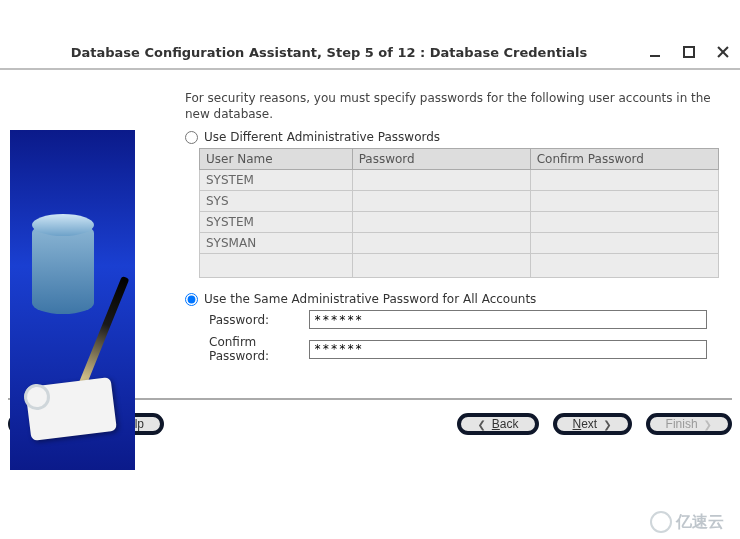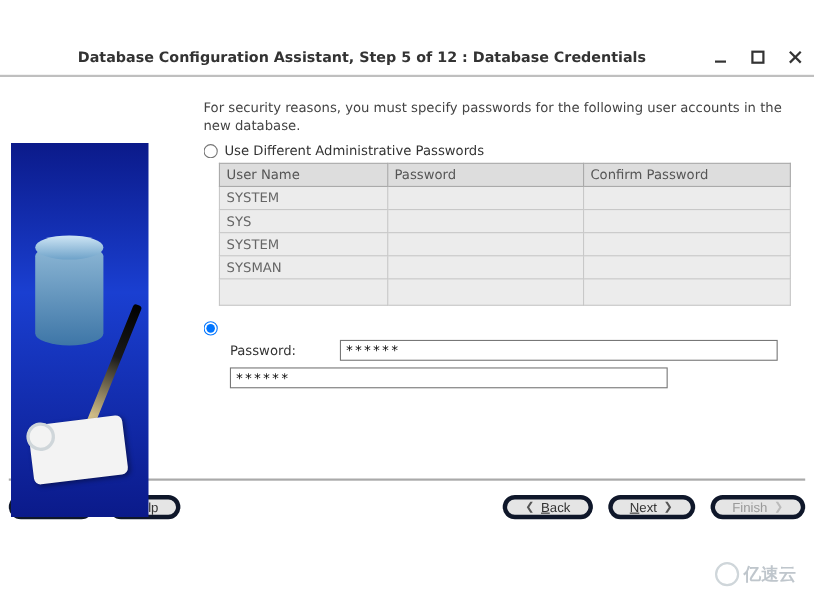--- a/index.html
+++ b/index.html
@@ -33,21 +33,21 @@
   .titlebar-controls { display: flex; gap: 20px; }
   .tc-btn { width: 14px; height: 14px; cursor: pointer; position: relative; }
   .tc-min::after { content:""; position:absolute; left:2px; right:2px; bottom:2px; height:2px; background:#333; }
   .tc-max::after { content:""; position:absolute; left:1px; right:1px; top:1px; bottom:1px; border:2px solid #333; }
   .tc-close::before,.tc-close::after { content:""; position:absolute; left:6px; top:0; width:2px; height:14px; background:#333; }
   .tc-close::before { transform: rotate(45deg);} .tc-close::after{ transform: rotate(-45deg);}
 
   .content {
     display: flex;
     padding: 20px 10px 0 10px;
-    height: 365px;
+    height: 328px;
     background: #fff;
   }
   .left-image {
     width: 125px; height: 340px;
     margin-top: 40px;
     margin-right: 50px;
     background: linear-gradient(180deg,#0b1a8a 0%,#1a3fd1 40%,#0b1a8a 100%);
     position: relative; overflow:hidden;
     flex-shrink:0;
   }
@@ -200,27 +200,29 @@
         <tr class="filler">
             <td></td>
             <td></td>
             <td></td>
           </tr>
       </tbody>
     </table>
 
     <div class="radio-row" style="margin-top:14px;">
       <input type="radio" name="pwmode" checked="" style="">
+      <span class="radio-label">Use the Same Administrative Password for All Accounts</span>
     </div>
 
     <div class="field-row">
       <div class="field-label">Password:</div>
       <input class="field-input" type="text" value="******" style="">
     </div>
     <div class="field-row">
+      <div class="field-label" style="width:100px">Confirm Password:</div>
       <input class="field-input" type="text" value="******" style="">
     </div>
   </div>
 </div>
 
 <div class="bottom-bar">
   <button class="btn">
       <span>Cancel</span>
     </button>
   <button class="btn">

